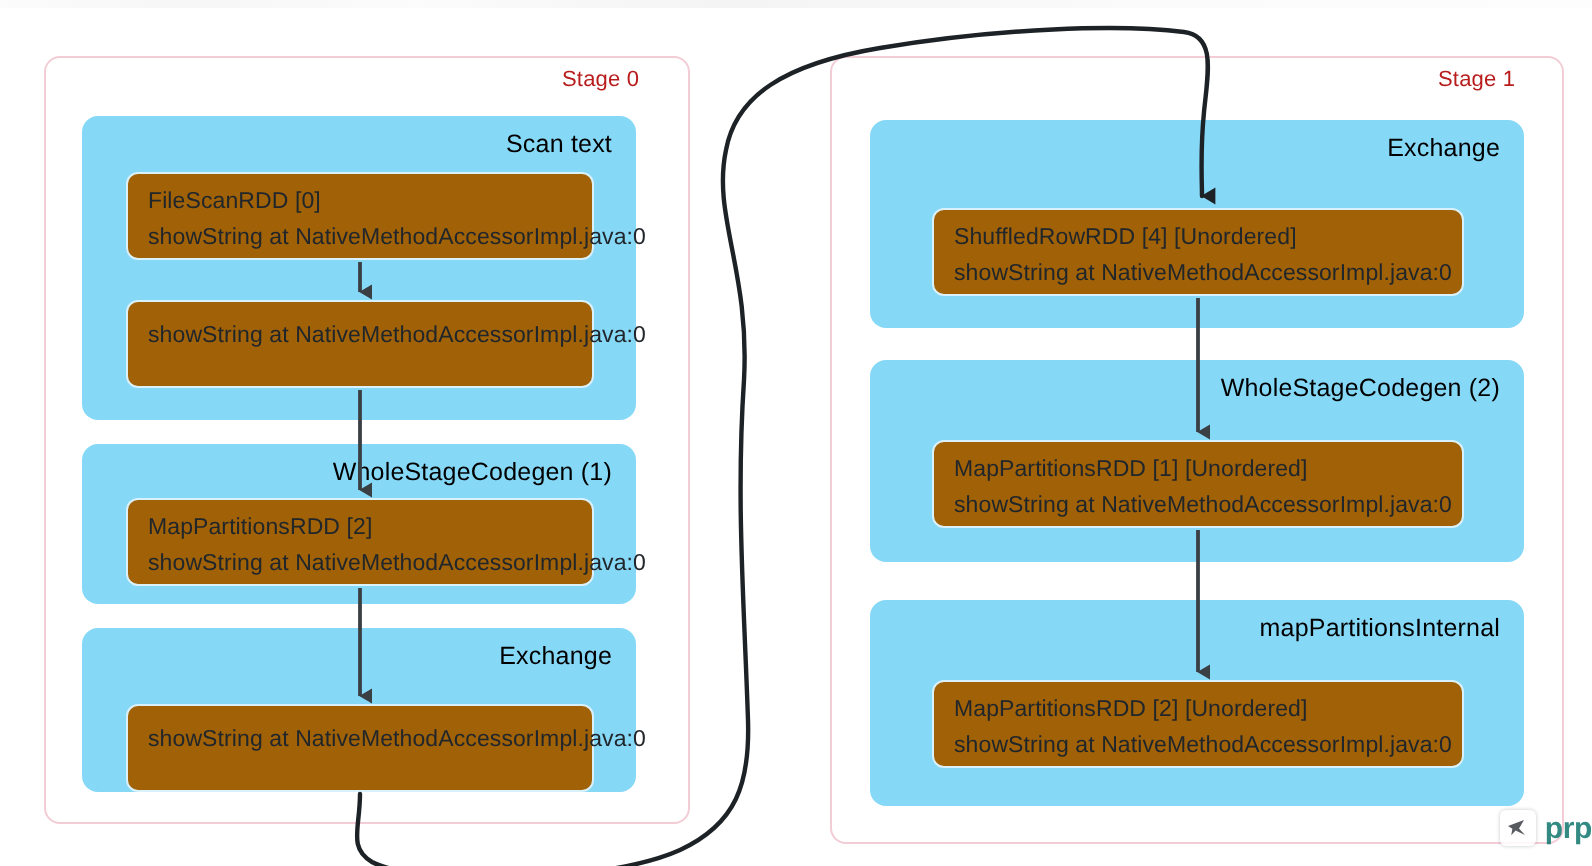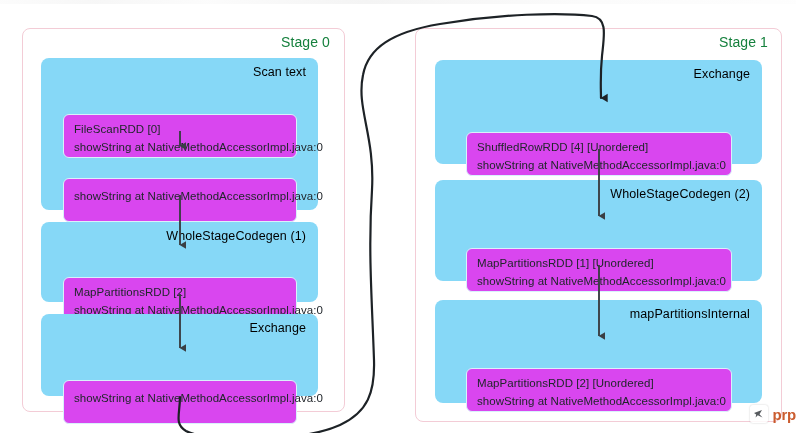--- a/index.html
+++ b/index.html
@@ -13,22 +13,22 @@
   
   .stage-frame{
     position:absolute;
     border:1.4px solid #f3ccd6;
     border-radius:8px;
     background:#ffffff;
     box-sizing:border-box;
   }
   .stage-title{
     position:absolute;
-    font-size:14px;
-    color:#15803d;
+    font-size:11px;
+    color:#b91c1c;
     letter-spacing:.1px;
     white-space:nowrap;
   }
 
   
   .op-box{
     position:absolute;
     background:#86d8f7;
     border-radius:8px;
     box-sizing:border-box;
@@ -39,26 +39,25 @@
     top:7px;
     font-size:12.5px;
     color:#000000;
     white-space:nowrap;
     letter-spacing:.1px;
   }
 
   
   .rdd-box{
     position:absolute;
-    background:#d946ef;
+    background:#a16207;
     border:1px solid #d9f1fb;
     border-radius:6px;
     box-sizing:border-box;
     padding:7px 0 0 10px;
-    margin-top:28px;
   }
   .rdd-line1{
     font-size:11.5px;
     color:#21262b;
     line-height:15px;
     white-space:nowrap;
     letter-spacing:.05px;
   }
   .rdd-line2{
     font-size:11.5px;
@@ -78,21 +77,21 @@
     right:0px;bottom:10px;
     display:flex;align-items:center;gap:4px;
     opacity:.85;
   }
   .wm-badge{
     width:18px;height:18px;border-radius:3px;background:#ffffff;
     display:flex;align-items:center;justify-content:center;
     box-shadow:0 0 2px rgba(0,0,0,.25);
   }
   .wm-text{
-    font-size:15px;font-weight:bold;color:#c2410c;letter-spacing:-.2px;
+    font-size:15px;font-weight:bold;color:#0f766e;letter-spacing:-.2px;
   }
   .topstrip{
     position:absolute;left:0;top:0;width:796px;height:4px;
     background:linear-gradient(90deg,#fbfbfb 0%,#f5f5f5 12%,#fbfbfb 26%,#f2f2f2 46%,#fafafa 72%,#fdfdfd 100%);
     opacity:.85;
   }
 </style>
 </head>
 <body>
 

